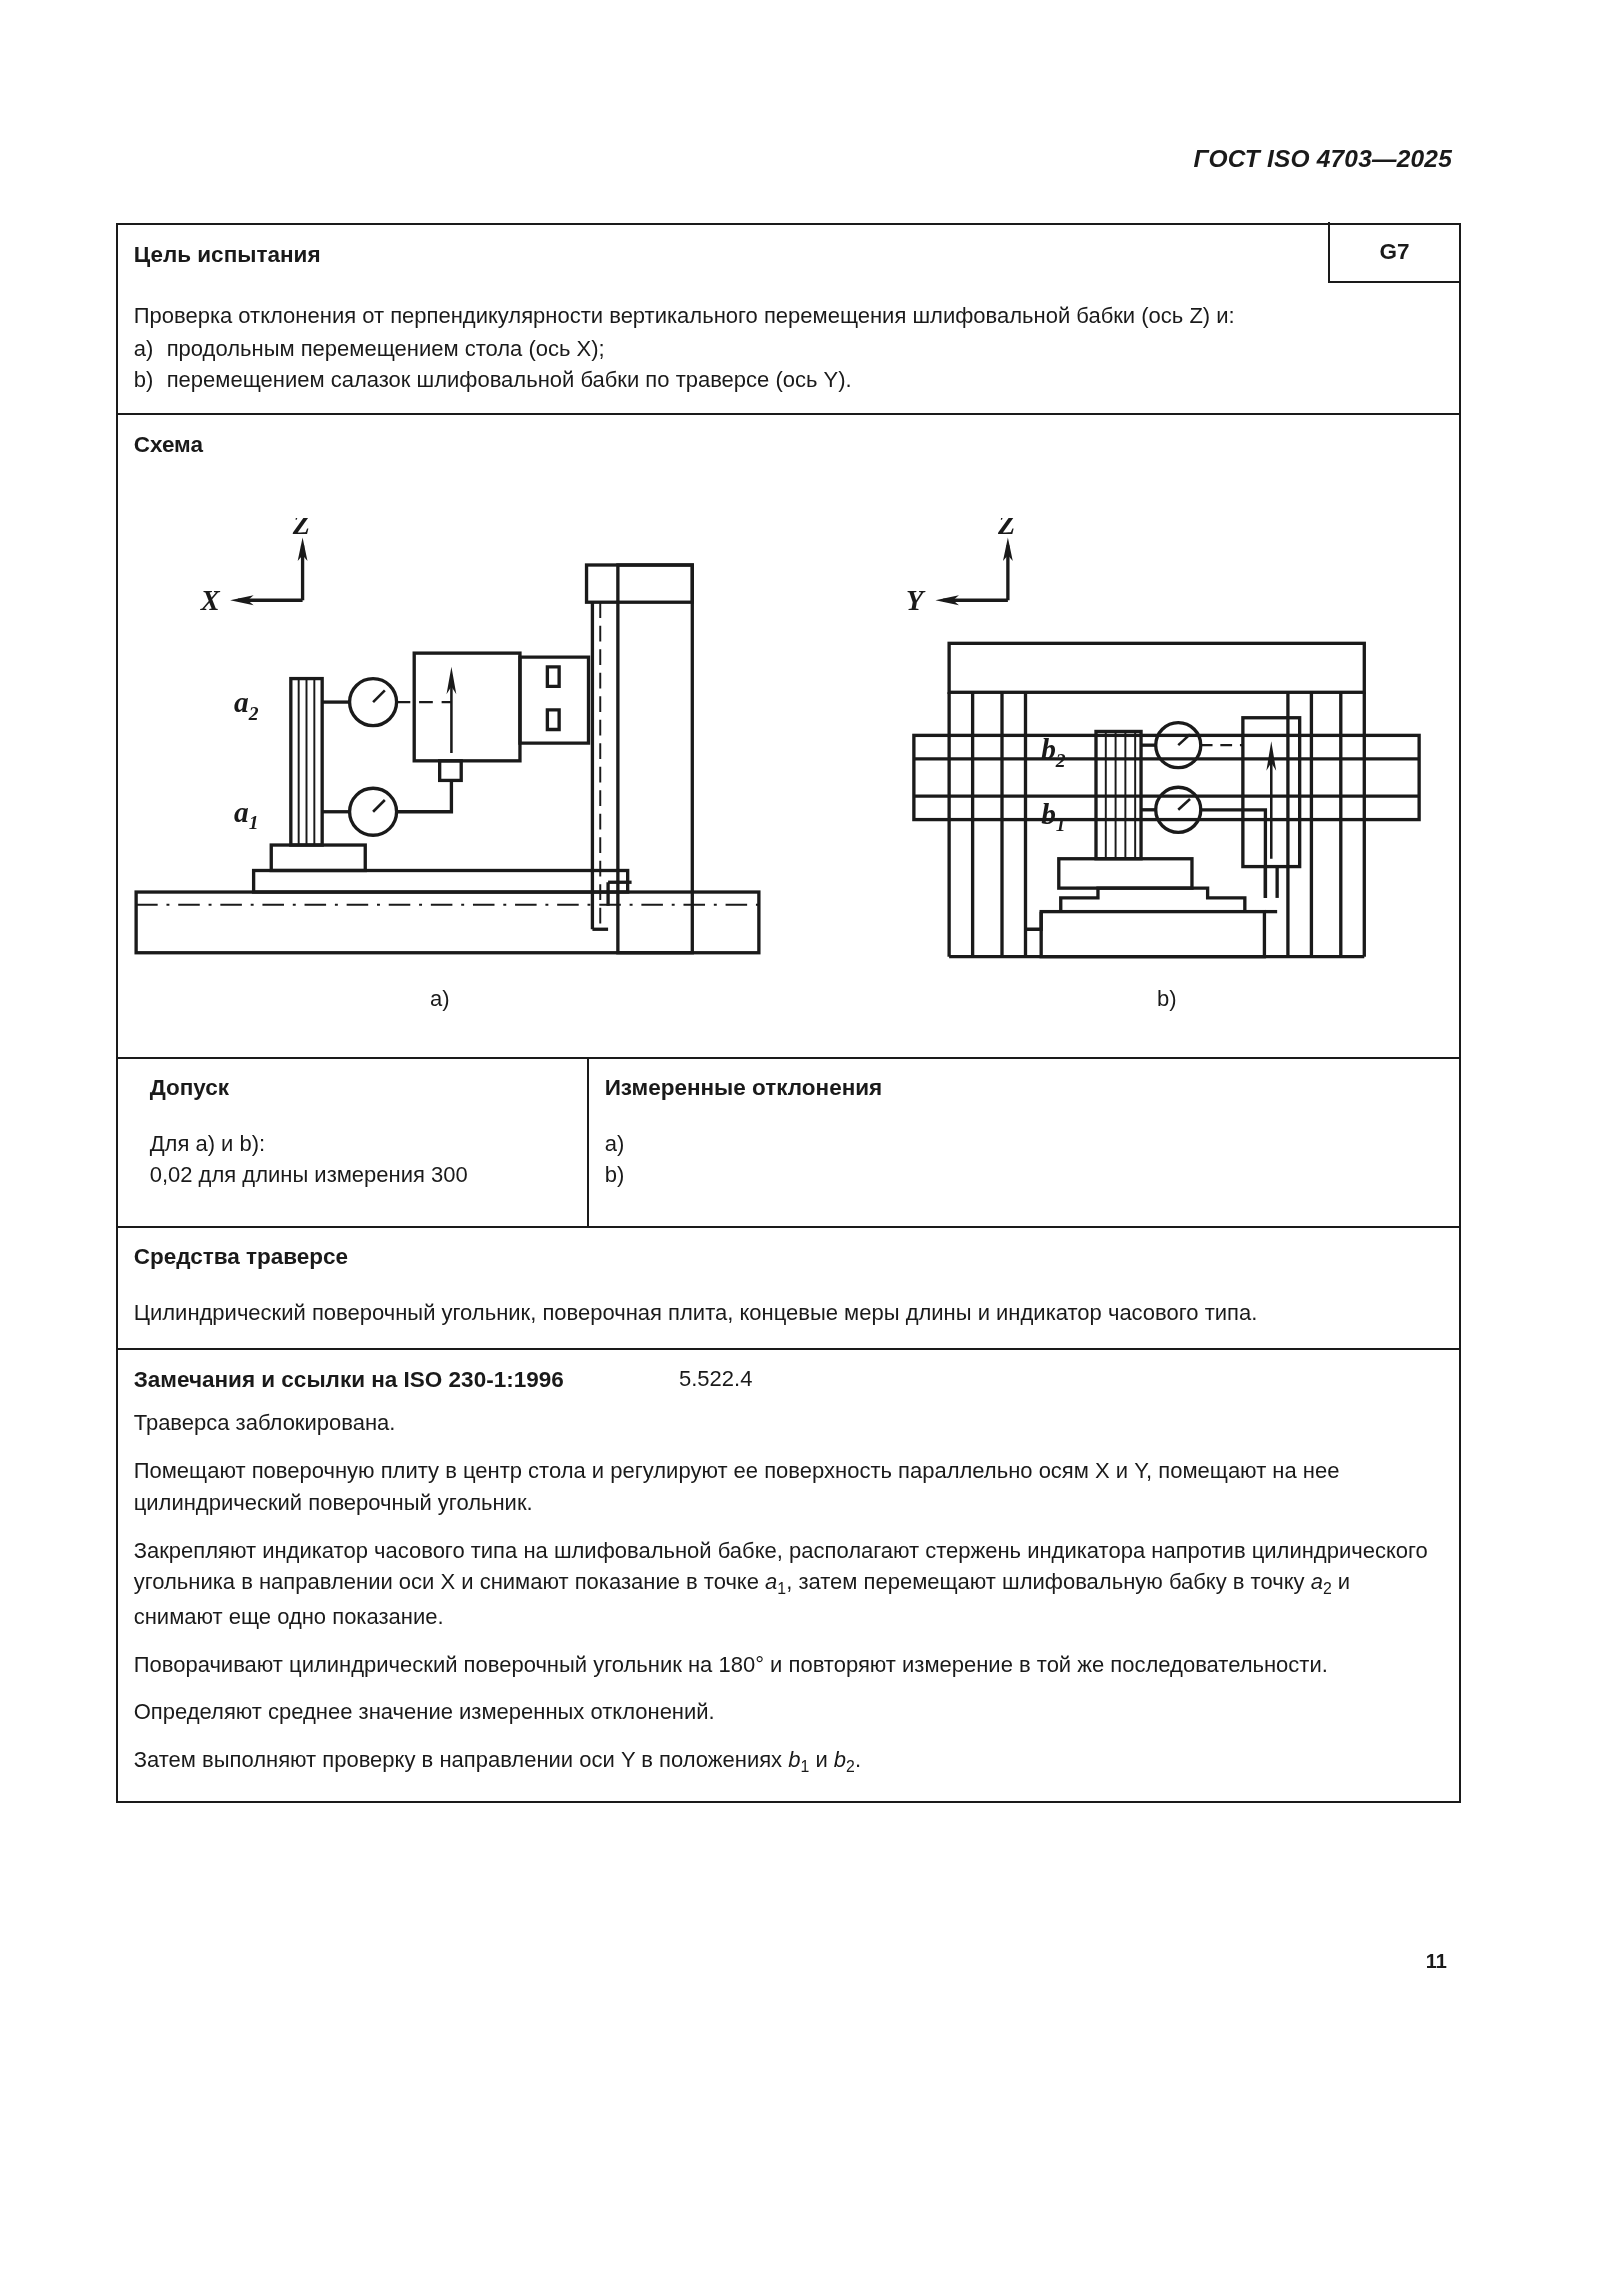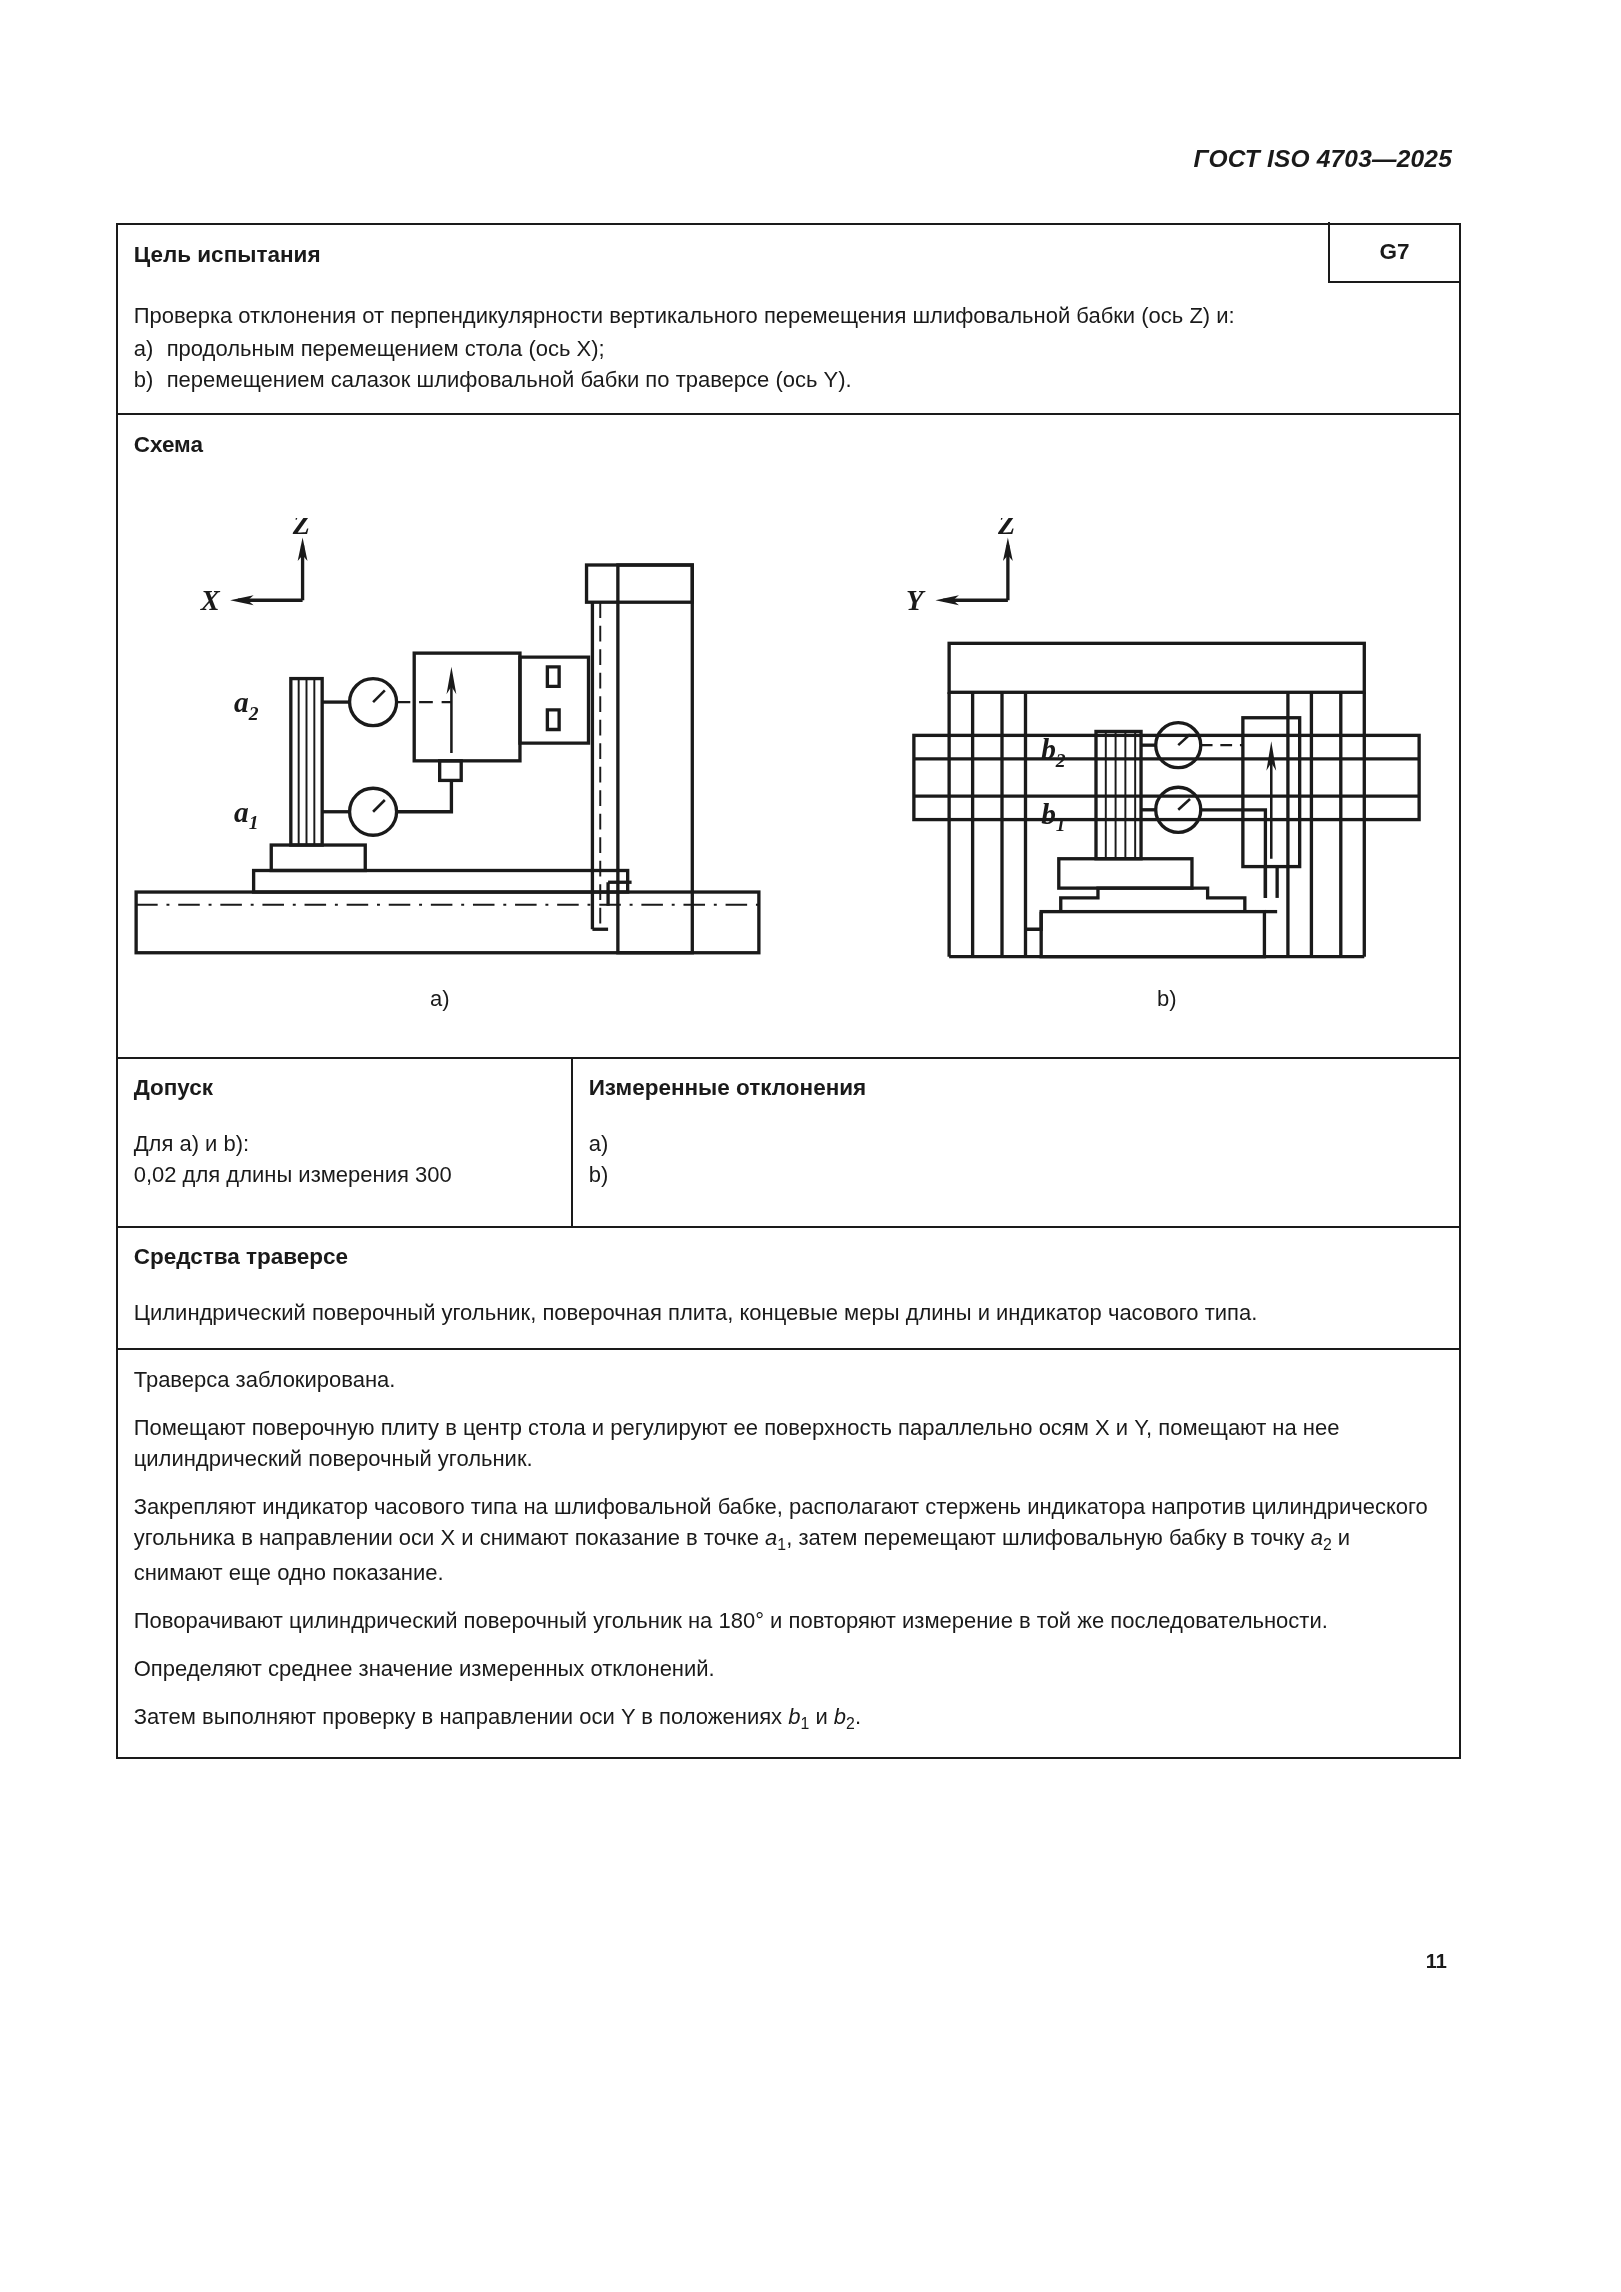--- a/index.html
+++ b/index.html
@@ -122,20 +122,21 @@
   .two-col {
     display: flex;
     min-height: 167px;
   }
   .two-col .col-left {
     width: 455px;
     flex: 0 0 455px;
     border-right: 2.9px solid #1a1a1a;
     box-sizing: border-box;
     padding: 15.7px 15.7px 17.6px 15.7px;
+    margin-left: 16px;
   }
   .two-col .col-right {
     flex: 1 1 auto;
     padding: 15.7px 15.7px 17.6px 15.7px;
     border-radius: 32px;
   }
   .gap-sm { height: 25.5px; }
 
   
   .instruments { padding: 15.7px 15.7px 19.6px 15.7px; }
@@ -352,20 +353,24 @@
 
   <div class="row">
     <div class="instruments">
       <div class="section-title">Средства траверсе</div>
       <div class="gap-sm"></div>
       <div class="body-text">Цилиндрический поверочный угольник, поверочная плита, концевые меры длины и индикатор часового типа.</div>
     </div>
   </div>
 
   <div class="row">
+    <div class="remarks-head">
+      <span class="section-title">Замечания и ссылки на ISO 230-1:1996</span>
+      <span class="ref">5.522.4</span>
+    </div>
     <div class="remarks-body">
       <p>Траверса заблокирована.</p>
       <p>Помещают поверочную плиту в центр стола и регулируют ее поверхность параллельно осям X и Y, помещают на нее цилиндрический поверочный угольник.</p>
       <p><span>Закрепляют индикатор часового типа на шлифовальной бабке, располагают стержень индикатора напротив цилиндрического угольника в направлении оси X и снимают показание в точке </span><span class="it">a</span><sub>1</sub><span>, затем перемещают шлифовальную бабку в точку </span><span class="it">a</span><sub>2</sub><span> и снимают еще одно показание.</span></p>
       <p>Поворачивают цилиндрический поверочный угольник на 180° и повторяют измерение в той же последовательности.</p>
       <p>Определяют среднее значение измеренных отклонений.</p>
       <p><span>Затем выполняют проверку в направлении оси Y в положениях </span><span class="it">b</span><sub>1</sub><span> и </span><span class="it">b</span><sub>2</sub><span>.</span></p>
     </div>
   </div>
 

